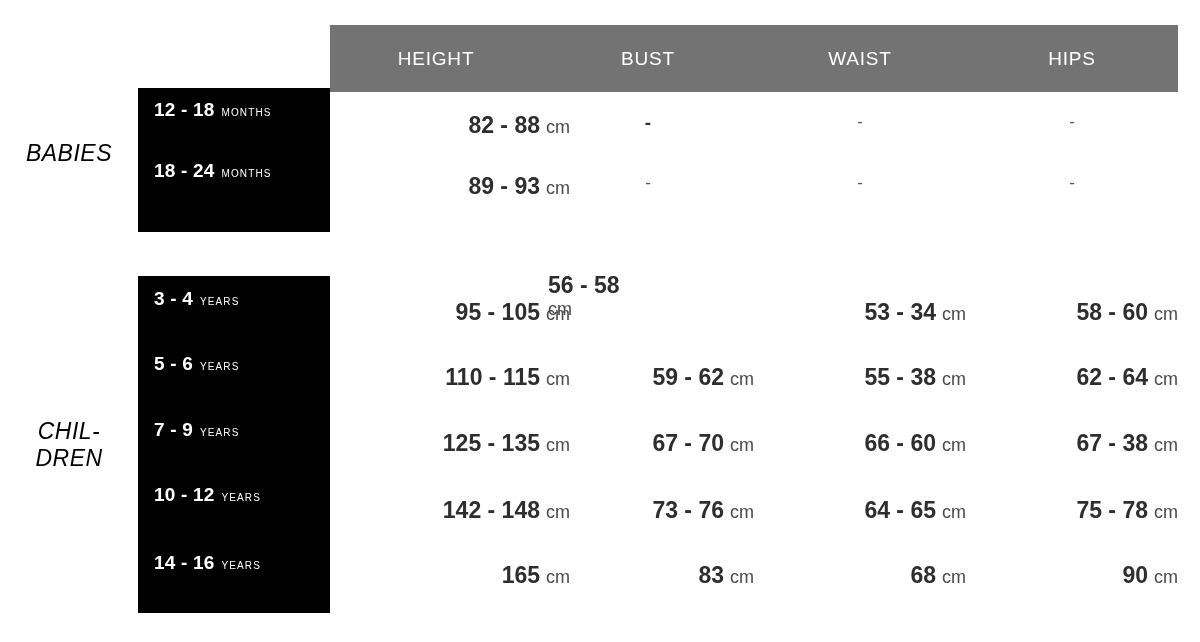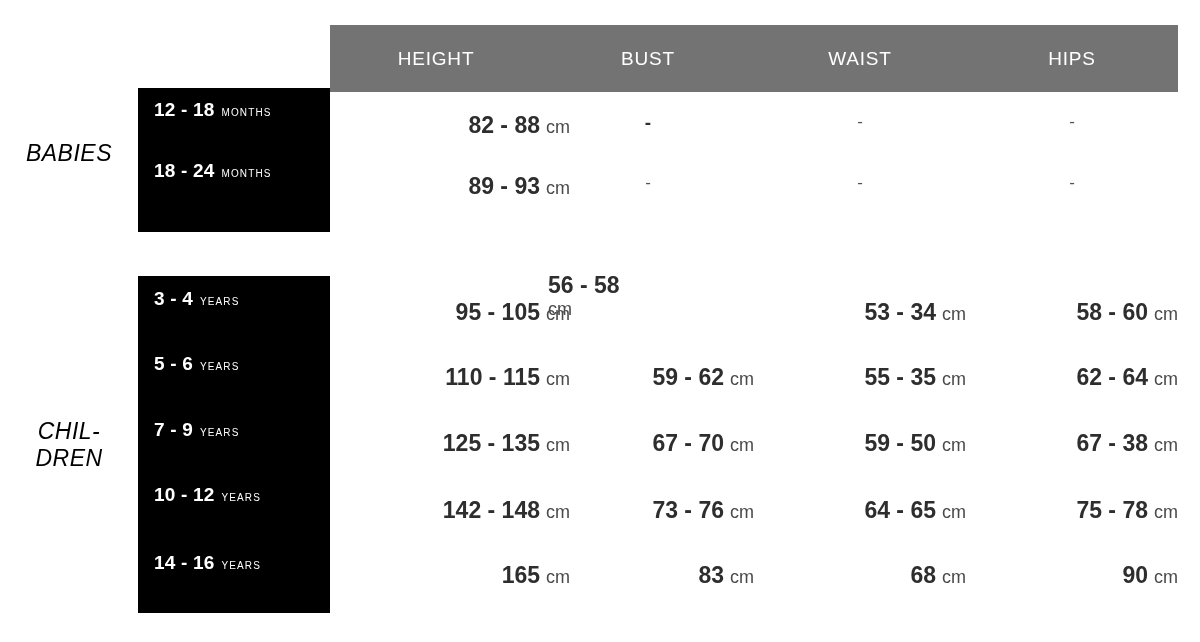--- a/index.html
+++ b/index.html
@@ -209,42 +209,42 @@
   </div>
   <div class="meas" style="left:330px;width:240px;top:364px;">
     <span class="val">110 - 115</span>
     <span class="u">cm</span>
   </div>
   <div class="meas" style="left:542px;width:212px;top:364px;">
     <span class="val">59 - 62</span>
     <span class="u">cm</span>
   </div>
   <div class="meas" style="left:754px;width:212px;top:364px;">
-    <span class="val">55 - 35</span>
+    <span class="val">55 - 38</span>
     <span class="u">cm</span>
   </div>
   <div class="meas" style="left:966px;width:212px;top:364px;">
     <span class="val">62 - 64</span>
     <span class="u">cm</span>
   </div>
 
   <div class="size-label" style="top:419px;">
     <span class="num">7 - 9</span>
     <span class="unit">YEARS</span>
   </div>
   <div class="meas" style="left:330px;width:240px;top:430px;">
     <span class="val">125 - 135</span>
     <span class="u">cm</span>
   </div>
   <div class="meas" style="left:542px;width:212px;top:430px;">
     <span class="val">67 - 70</span>
     <span class="u">cm</span>
   </div>
   <div class="meas" style="left:754px;width:212px;top:430px;">
-    <span class="val">59 - 50</span>
+    <span class="val">66 - 60</span>
     <span class="u">cm</span>
   </div>
   <div class="meas" style="left:966px;width:212px;top:430px;">
     <span class="val">67 - 38</span>
     <span class="u">cm</span>
   </div>
 
   <div class="size-label" style="top:484px;">
     <span class="num">10 - 12</span>
     <span class="unit">YEARS</span>

